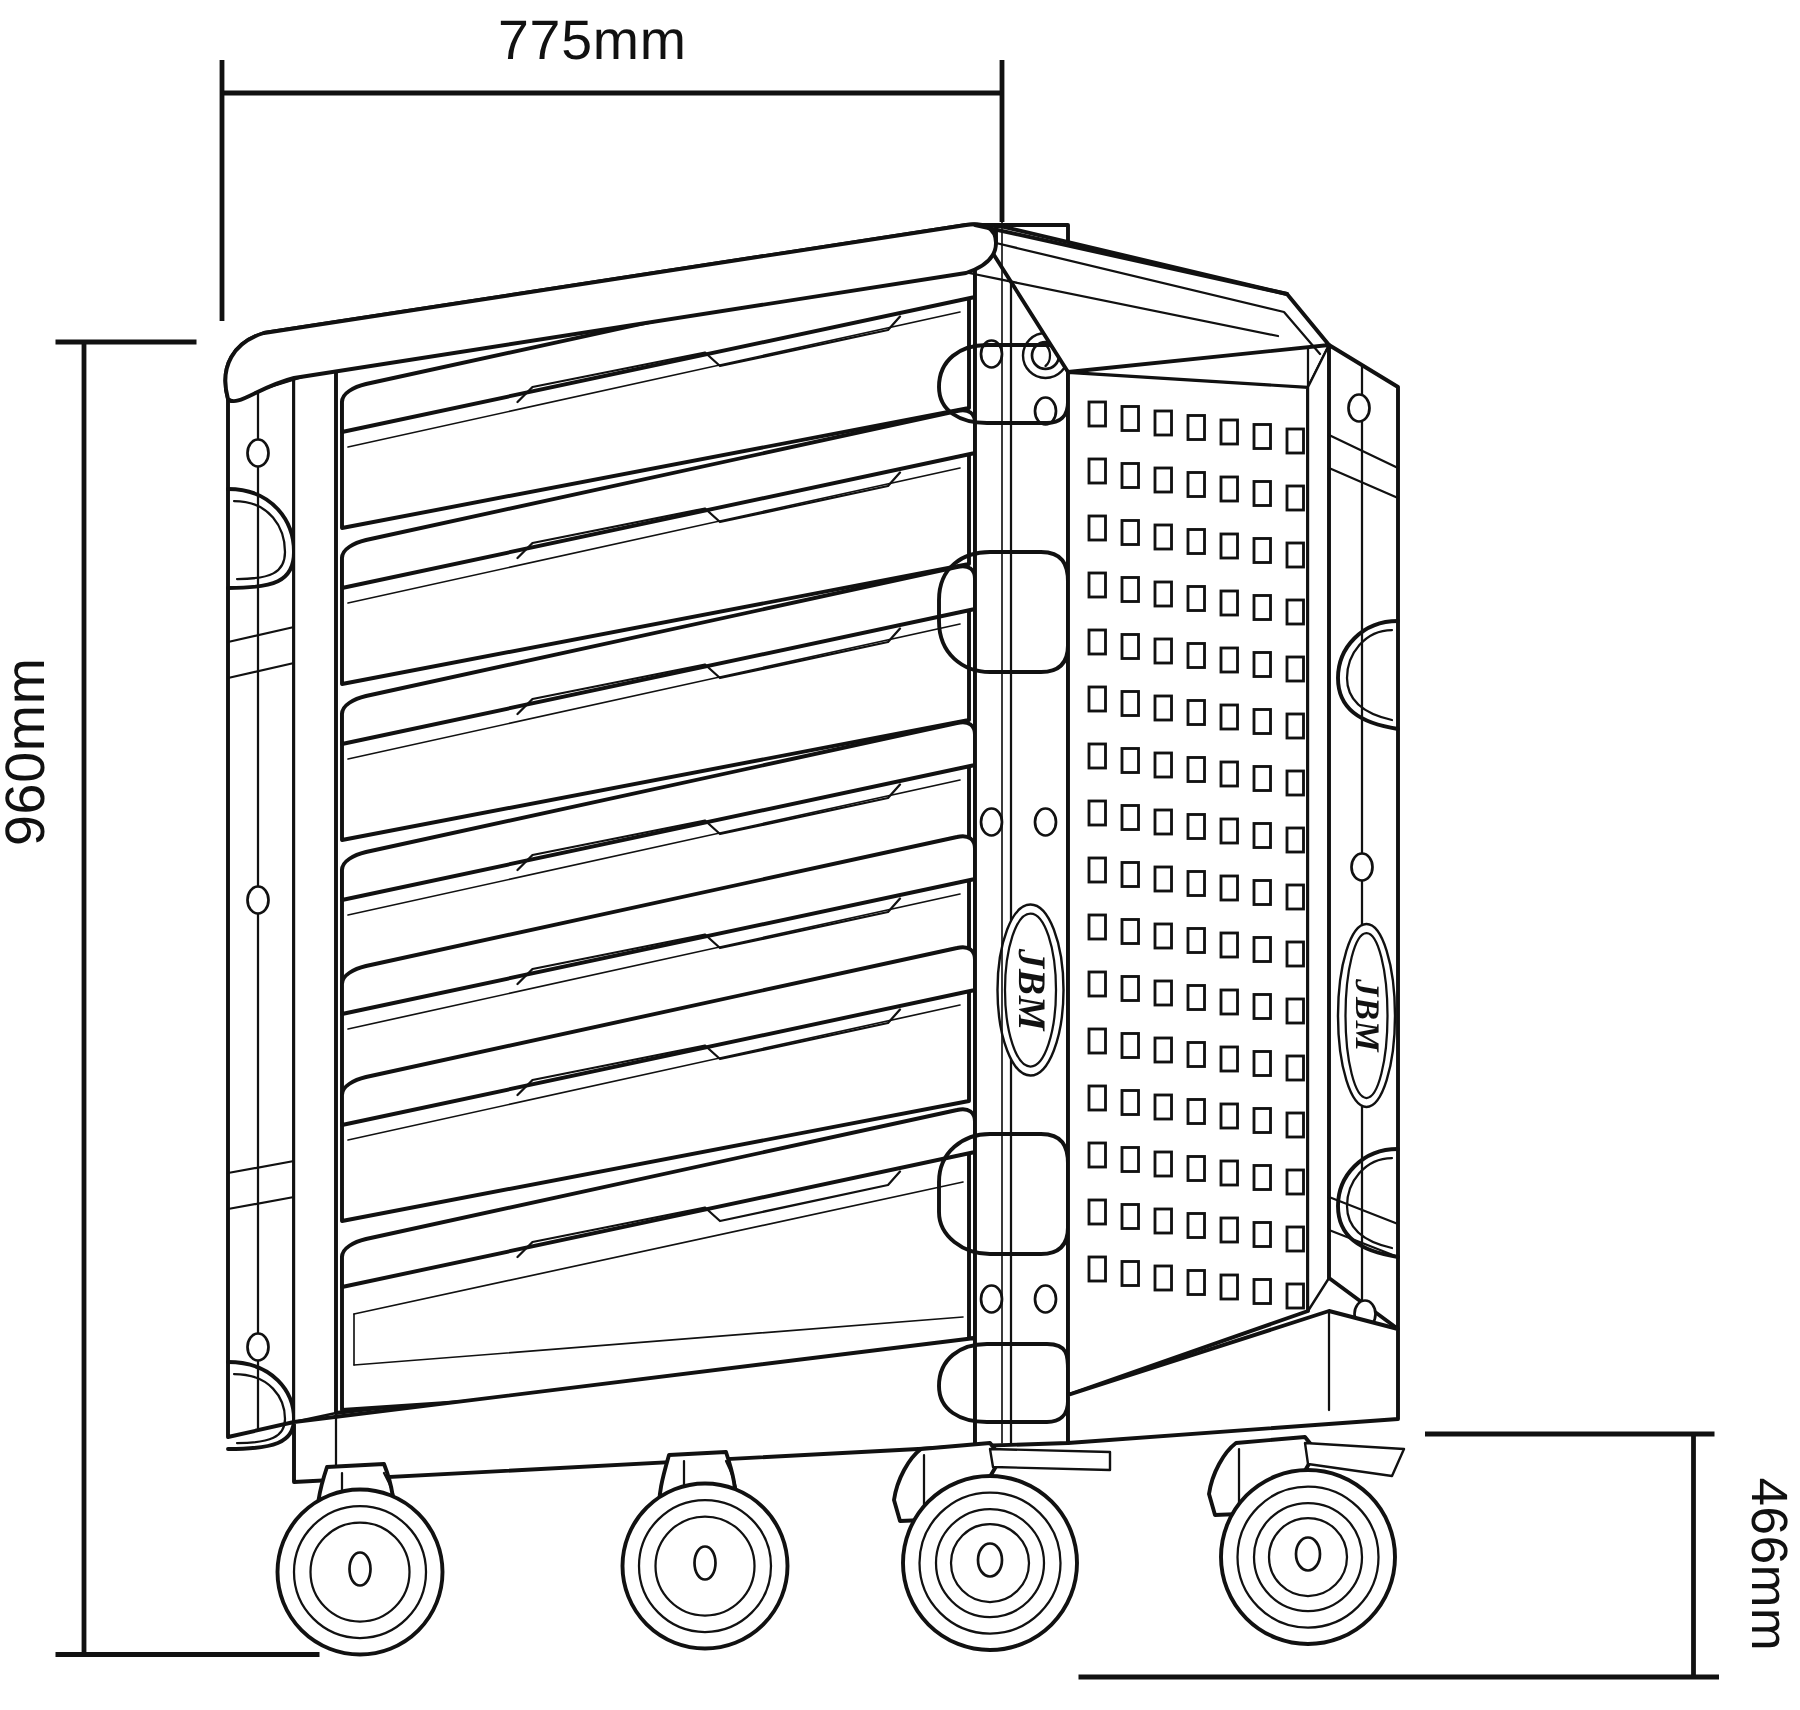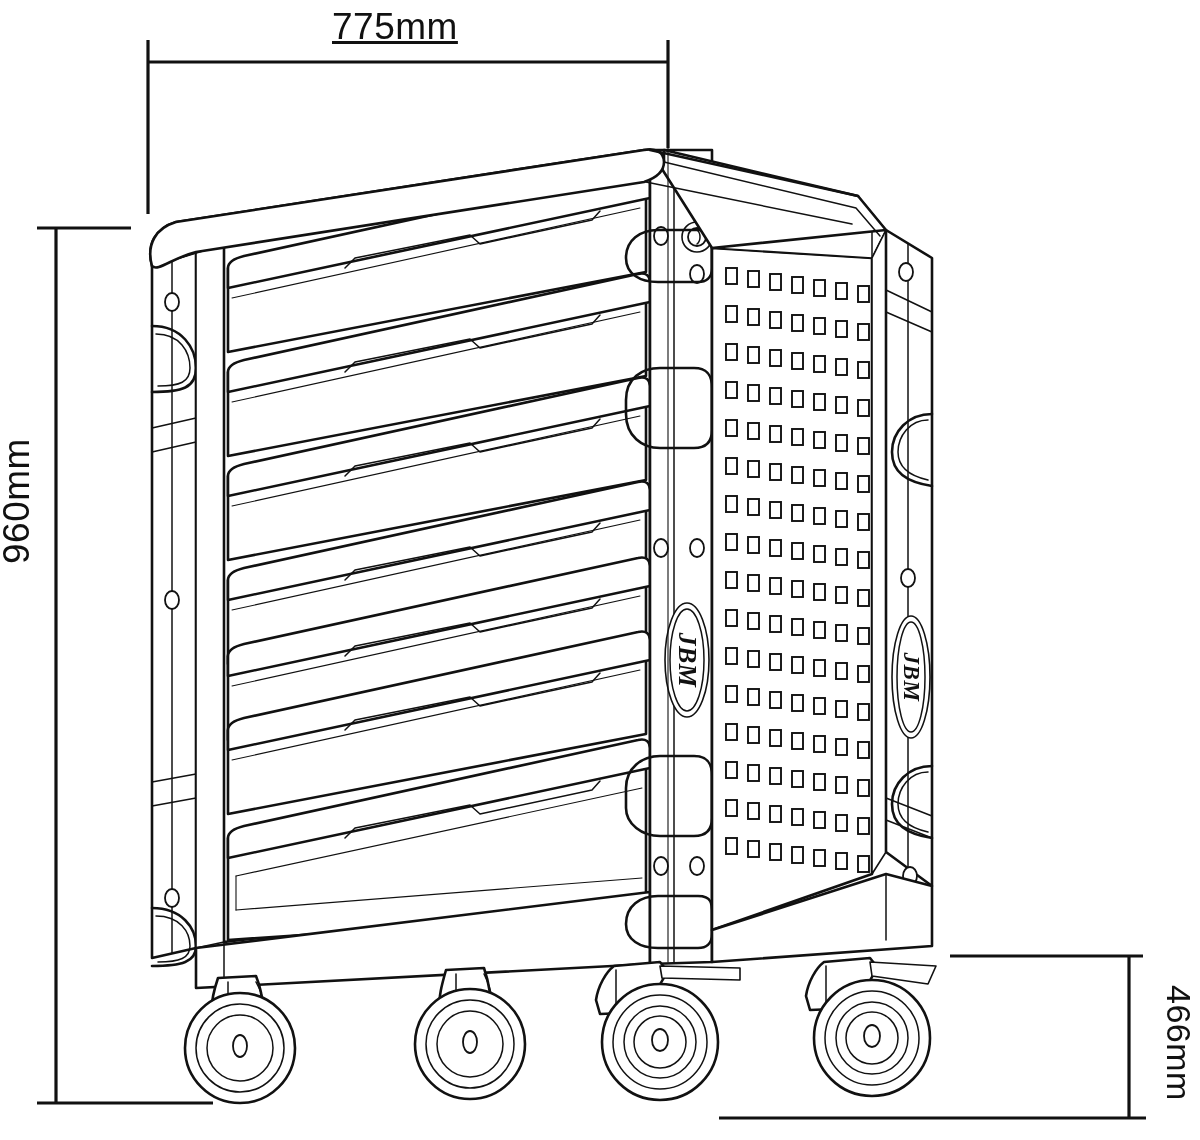--- a/index.html
+++ b/index.html
@@ -7,21 +7,21 @@
   #stage{position:relative;width:1200px;height:1140px;background:#fff;}
   svg{display:block;}
   .dim-label{
     position:absolute;
     font-family:"Liberation Sans",sans-serif;
     color:#111111;
     white-space:nowrap;
     line-height:1;
     user-select:none;
   }
-  #label-width{left:332px;top:8px;font-size:37px;letter-spacing:0.5px;text-decoration:underline;}
+  #label-width{left:332px;top:8px;font-size:37px;letter-spacing:0.5px;}
   #label-height{
     left:-2px;top:564px;font-size:37px;letter-spacing:0.5px;
     transform:rotate(-90deg);transform-origin:left top;
   }
   #label-depth{
     left:1196px;top:985px;font-size:34px;letter-spacing:0.5px;
     transform:rotate(90deg);transform-origin:left top;
   }
 </style>
 </head>

